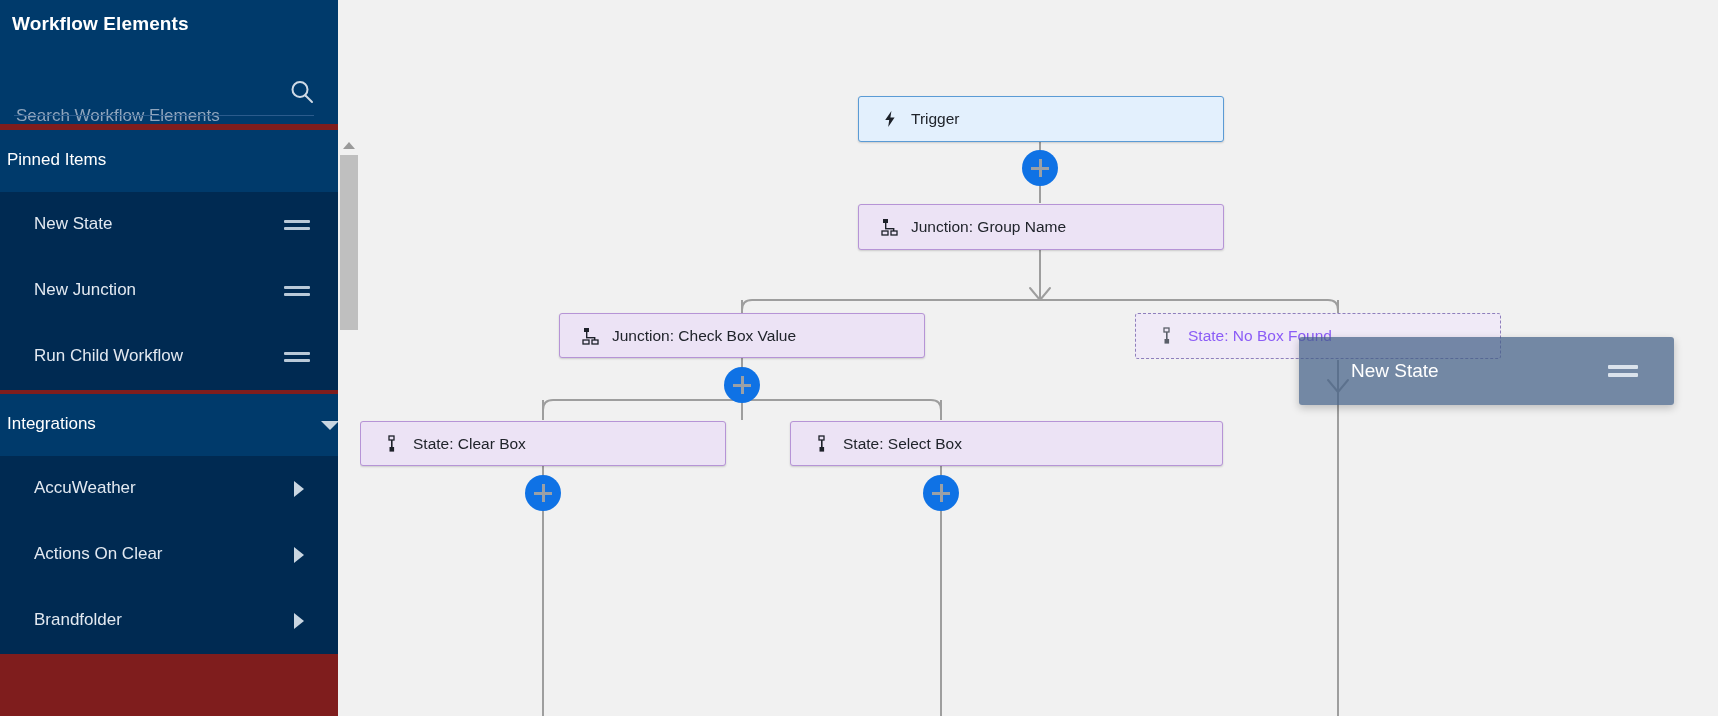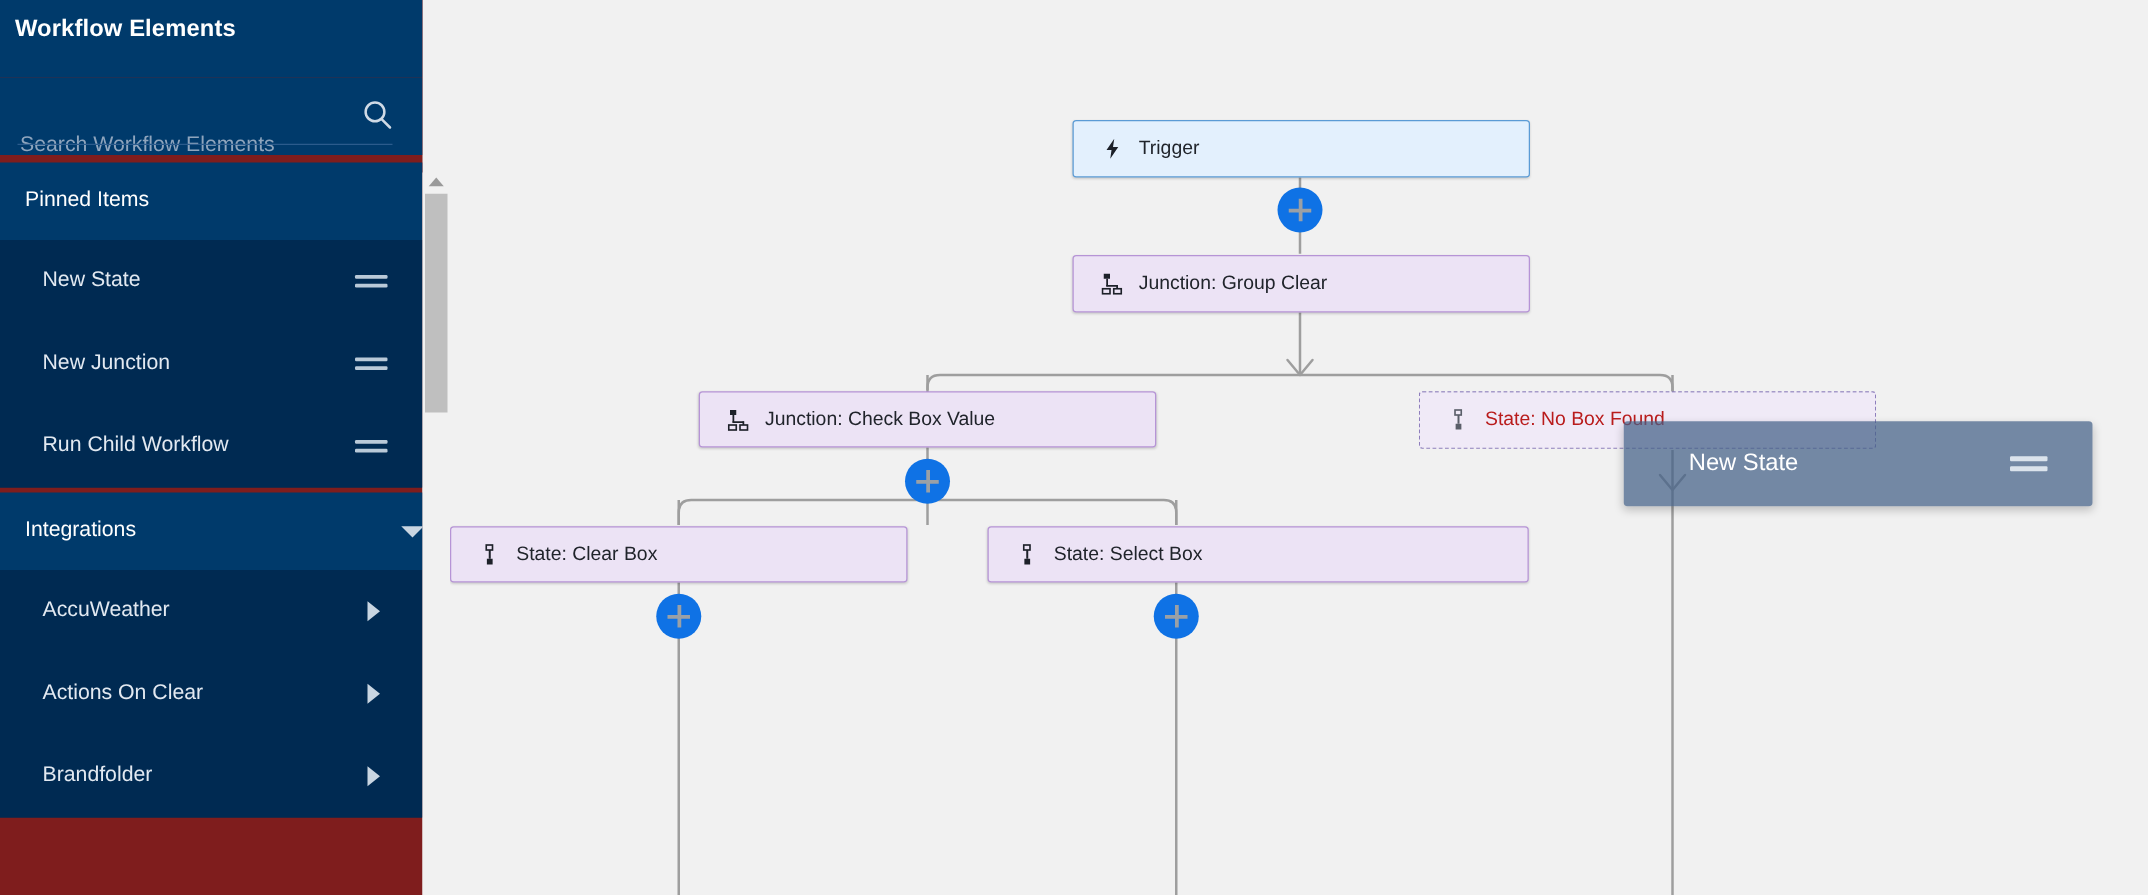--- a/index.html
+++ b/index.html
@@ -50,21 +50,21 @@
     position: absolute; left: 14px; top: 115px;
     width: 300px; height: 1px; background: #2b5b8c;
   }
 
   .sec-header {
     position: absolute; left: 0;
     width: 338px; height: 62px;
     background: #003a6b;
   }
   .sec-header .lbl {
-    position: absolute; left: 20px; top: 20px;
+    position: absolute; left: 7px; top: 20px;
     font-size: 17px; color: #ffffff;
   }
   .sec-header .chev {
     position: absolute; right: 35px; top: 27px;
     width: 0; height: 0;
     border-left: 9px solid transparent;
     border-right: 9px solid transparent;
     border-top: 9px solid #c9d6e2;
   }
 
@@ -144,21 +144,21 @@
     transform: translateY(-50%);
     font-size: 15.5px; color: #20242b;
     white-space: nowrap;
   }
   .node.trigger { background: #e3f0fd; border: 1px solid #5b9bd5; }
   .node.junction, .node.state { background: #ece3f5; border: 1px solid #b694d6; }
   .node.ghost {
     background: #f0eaf7; border: 1px dashed #8e7fbc;
     box-shadow: none;
   }
-  .node.ghost .nlbl { color: #b91c1c; }
+  .node.ghost .nlbl { color: #8b5cf6; }
 
   .plus {
     position: absolute;
     width: 36px; height: 36px; border-radius: 50%;
     background: #0f72e5;
     cursor: pointer;
     z-index: 5;
   }
   .plus::before, .plus::after {
     content: ""; position: absolute; background: #9aa0a6;
@@ -311,21 +311,21 @@
       <span class="nic">
         <svg width="18" height="18" viewBox="0 0 18 18">
           <rect x="2" y="1" width="5" height="4" fill="#1d2129"></rect>
           <rect x="4" y="5" width="1.4" height="6" fill="#1d2129"></rect>
           <rect x="4" y="10" width="9" height="1.4" fill="#1d2129"></rect>
           <rect x="12" y="10" width="1.4" height="3" fill="#1d2129"></rect>
           <rect x="1" y="13" width="6" height="4" fill="none" stroke="#1d2129" stroke-width="1.3"></rect>
           <rect x="10" y="13" width="6" height="4" fill="none" stroke="#1d2129" stroke-width="1.3"></rect>
         </svg>
       </span>
-      <span class="nlbl">Junction: Group Clear</span>
+      <span class="nlbl">Junction: Group Name</span>
     </div>
 
     <div class="node junction" style="left:199px; top:313px; width:366px; height:45px;">
       <span class="nic">
         <svg width="18" height="18" viewBox="0 0 18 18">
           <rect x="2" y="1" width="5" height="4" fill="#1d2129"></rect>
           <rect x="4" y="5" width="1.4" height="6" fill="#1d2129"></rect>
           <rect x="4" y="10" width="9" height="1.4" fill="#1d2129"></rect>
           <rect x="12" y="10" width="1.4" height="3" fill="#1d2129"></rect>
           <rect x="1" y="13" width="6" height="4" fill="none" stroke="#1d2129" stroke-width="1.3"></rect>

